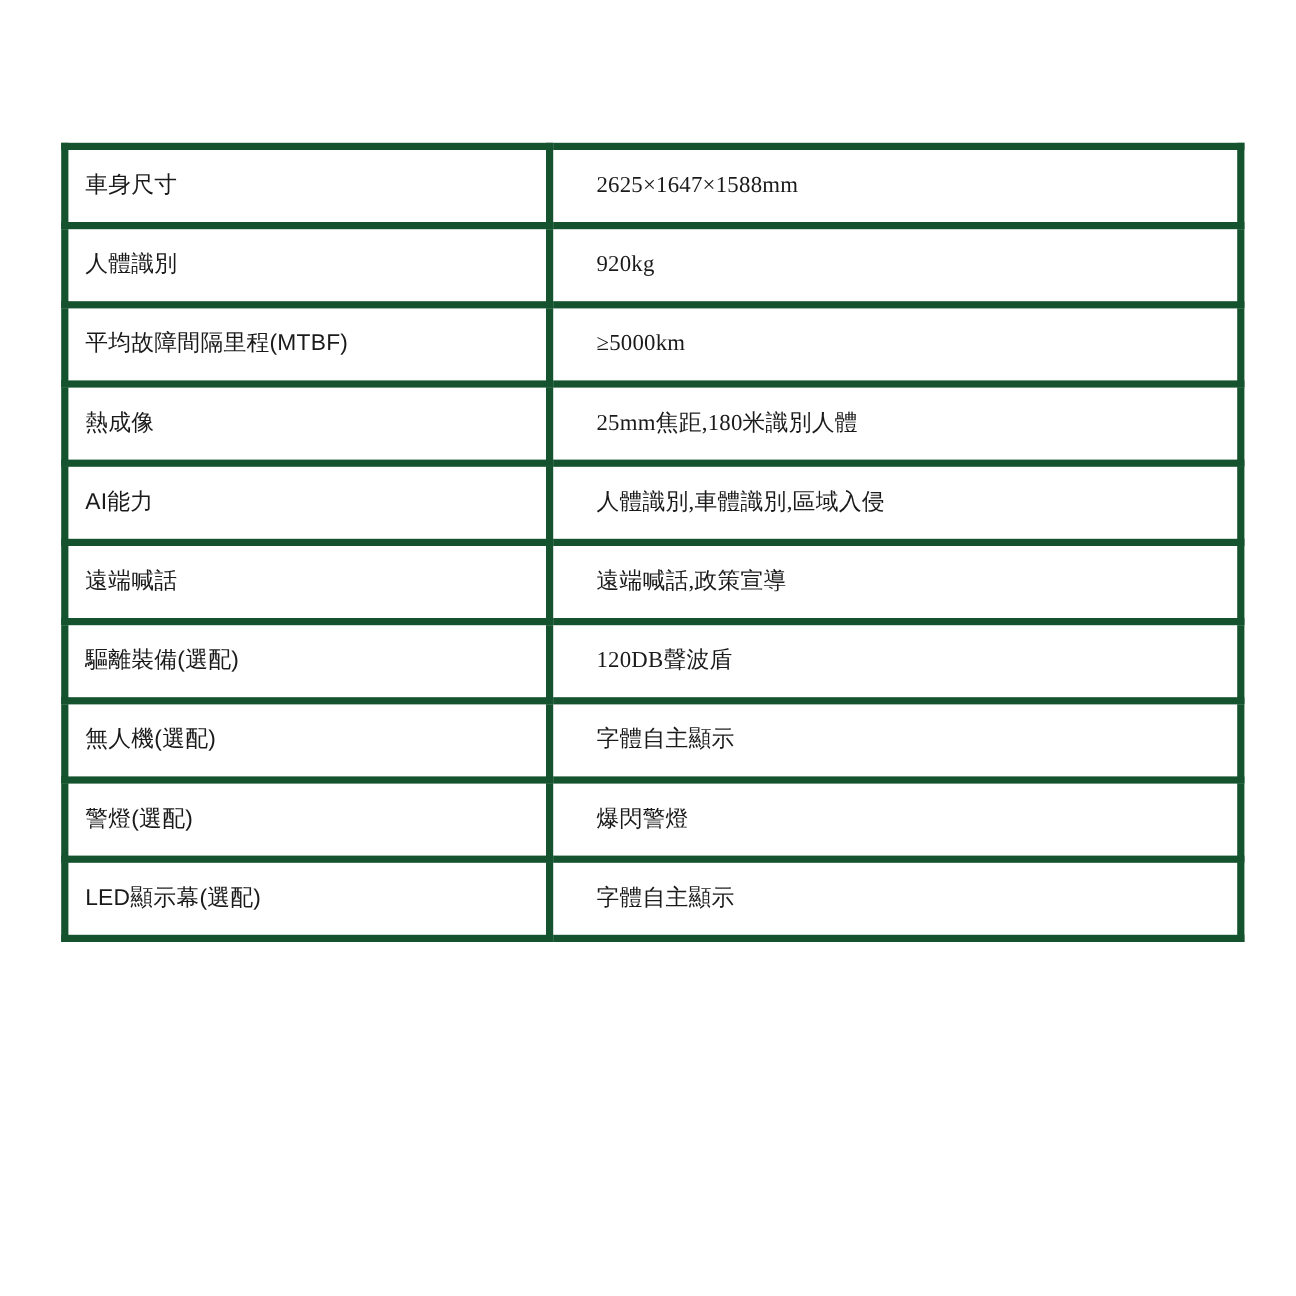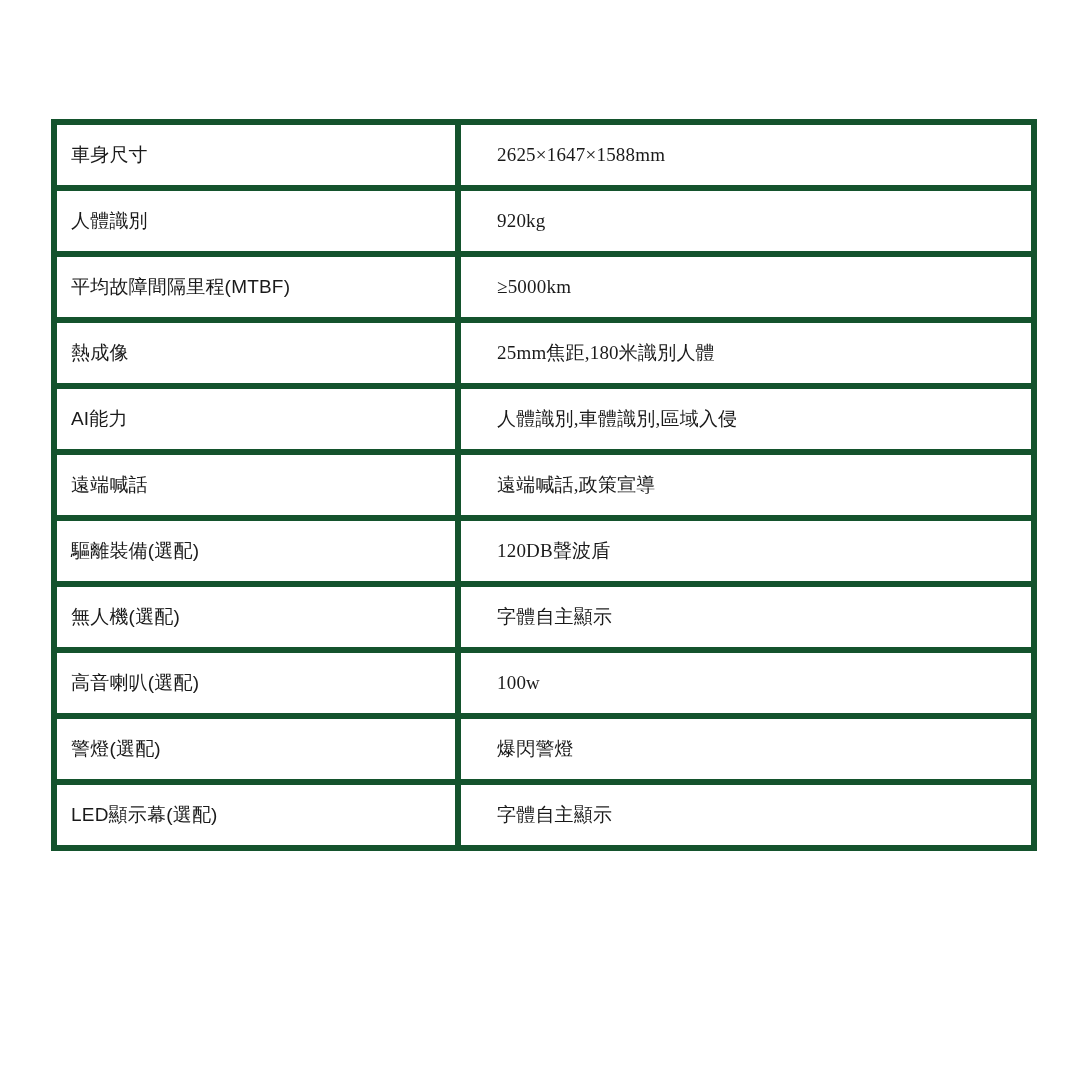--- a/index.html
+++ b/index.html
@@ -85,24 +85,20 @@
       </tr>
       <tr>
         <td class="label">驅離裝備(選配)</td>
         <td class="value">120DB聲波盾</td>
       </tr>
       <tr>
         <td class="label">無人機(選配)</td>
         <td class="value">字體自主顯示</td>
       </tr>
       <tr>
-        <td class="label">高音喇叭(選配)</td>
-        <td class="value">100w</td>
-      </tr>
-      <tr>
         <td class="label">警燈(選配)</td>
         <td class="value">爆閃警燈</td>
       </tr>
       <tr>
         <td class="label">LED顯示幕(選配)</td>
         <td class="value">字體自主顯示</td>
       </tr>
     </tbody>
   </table>
 </div>

